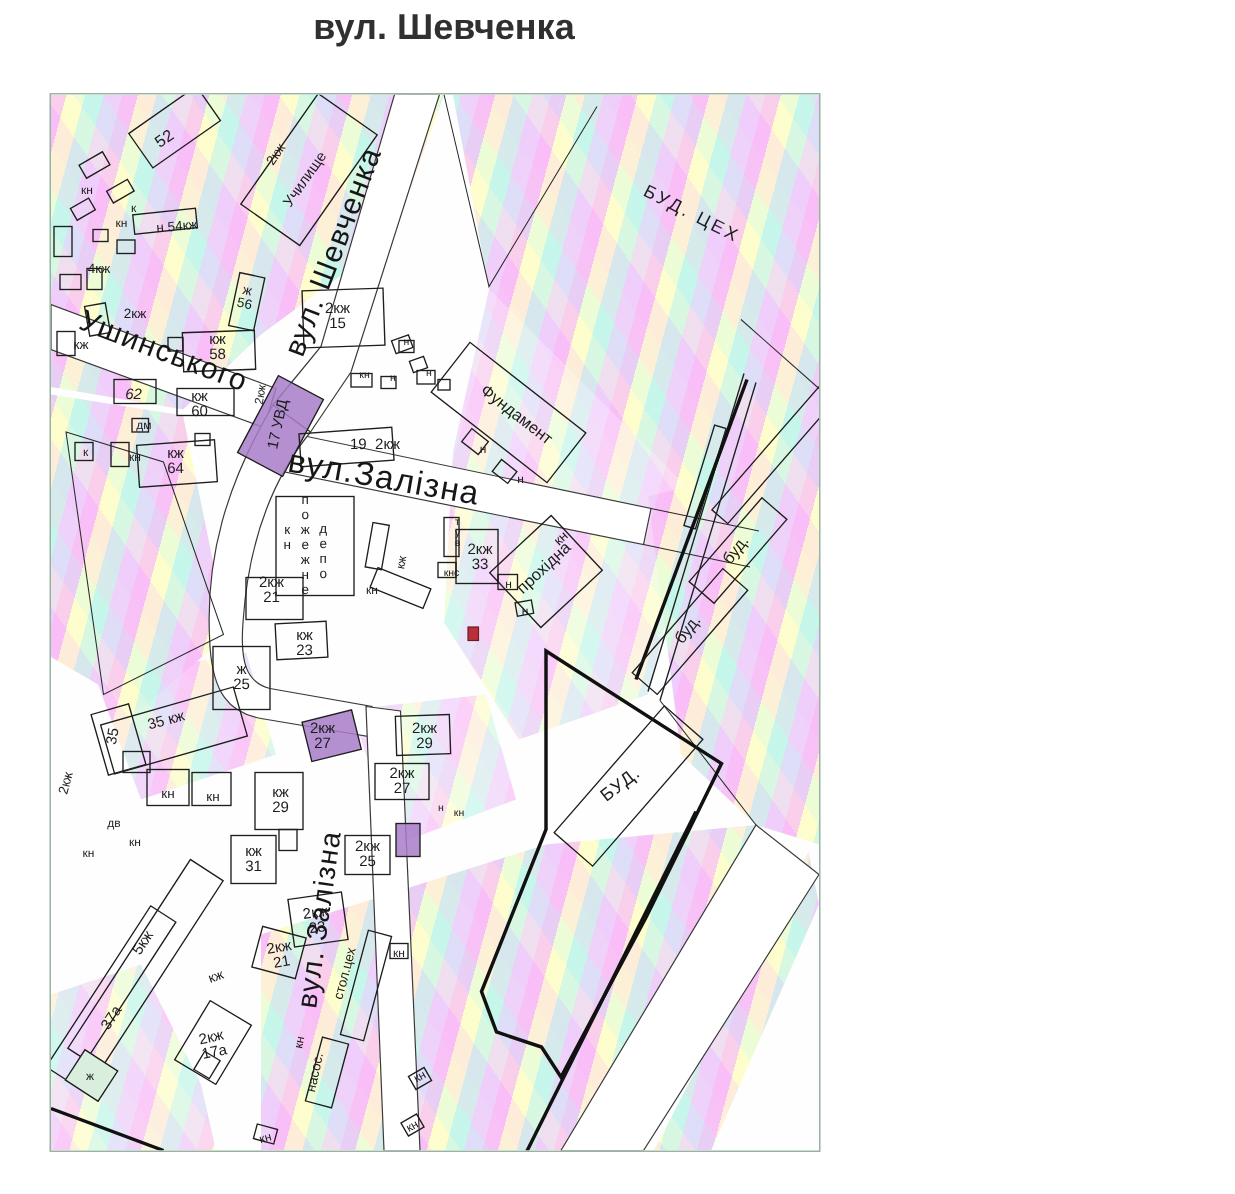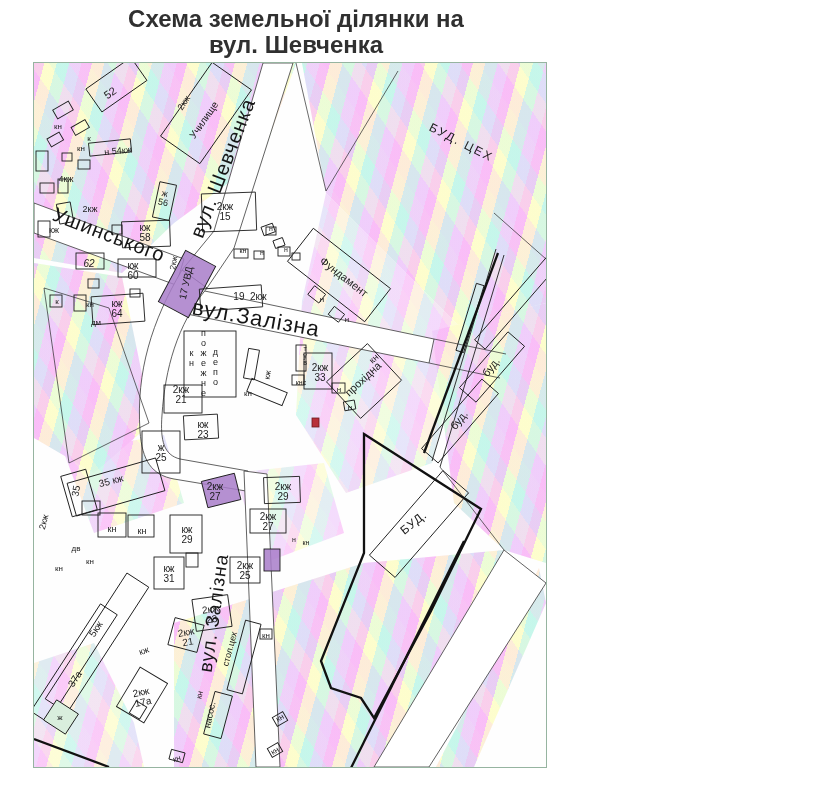--- a/index.html
+++ b/index.html
@@ -26,21 +26,20 @@
   .lbl{position:absolute;color:var(--ink,#1c1c1c);white-space:pre;text-align:center;
        line-height:.95;transform-origin:center;}
   .street{font-weight:500;letter-spacing:1px;color:#161616;}
   .vup{writing-mode:vertical-rl;text-orientation:upright;line-height:1;letter-spacing:0;}
 </style>
 </head>
 <body>
 
 <div class="page">
   <div class="title">
-    <div>Схема земельної ділянки на</div>
     <div>вул. Шевченка</div>
   </div>
 
   <div class="map">
 
     <div class="moire" style="clip-path:polygon(0 0,262px 0,228px 95px,140px 160px,88px 210px,0 195px);"></div>
     <div class="moire" style="clip-path:polygon(268px 0,512px 0,512px 240px,430px 268px,292px 130px);"></div>
     <div class="moire" style="clip-path:polygon(398px 268px,512px 240px,512px 500px,470px 487px,420px 440px);"></div>
     <div class="moire" style="opacity:.75;
          clip-path:polygon(292px 130px,430px 268px,398px 400px,312px 430px,262px 352px,268px 238px);"></div>
@@ -194,21 +193,21 @@
         <div class="lbl" style="left: 20px; top: 167px; font-size: 9px; transform: translate(-50%, -50%);">кж</div>
         <div class="lbl" style="left: 130px; top: 135px; font-size: 9px; transform: translate(-50%, -50%) rotate(12deg);">ж
 56</div>
         <div class="lbl" style="left: 191px; top: 148px; font-size: 10px; transform: translate(-50%, -50%);">2кж
 15</div>
         <div class="lbl" style="left: 111px; top: 169px; font-size: 10px; transform: translate(-50%, -50%);">кж
 58</div>
         <div class="lbl" style="left: 55px; top: 201px; font-size: 10px; transform: translate(-50%, -50%); font-style: italic;">62</div>
         <div class="lbl" style="left: 99px; top: 207px; font-size: 10px; transform: translate(-50%, -50%);">кж
 60</div>
-        <div class="lbl" style="left: 62px; top: 221px; font-size: 8px; transform: translate(-50%, -50%); margin-top: 39px;">дм</div>
+        <div class="lbl" style="left: 62px; top: 221px; font-size: 8px; transform: translate(-50%, -50%);">дм</div>
         <div class="lbl" style="left: 56px; top: 242px; font-size: 8px; transform: translate(-50%, -50%);">кн</div>
         <div class="lbl" style="left: 83px; top: 245px; font-size: 10px; transform: translate(-50%, -50%);">кж
 64</div>
         <div class="lbl" style="left: 23px; top: 239px; font-size: 8px; transform: translate(-50%, -50%);">к</div>
         <div class="lbl" style="left: 140px; top: 200px; font-size: 8px; transform: translate(-50%, -50%) rotate(-80deg);">2кж</div>
         <div class="lbl" style="left: 152px; top: 220px; font-size: 10px; transform: translate(-50%, -50%) rotate(-78deg);">17 УВД</div>
         <div class="lbl" style="left: 196px; top: 234px; font-size: 10px; transform: translate(-50%, -50%); margin-left: 20px;">19  2кж</div>
         <div class="lbl" style="left: 209px; top: 188px; font-size: 7px; transform: translate(-50%, -50%);">кн</div>
         <div class="lbl" style="left: 228px; top: 190px; font-size: 7px; transform: translate(-50%, -50%);">н</div>
         <div class="lbl" style="left: 252px; top: 187px; font-size: 7px; transform: translate(-50%, -50%);">н</div>

